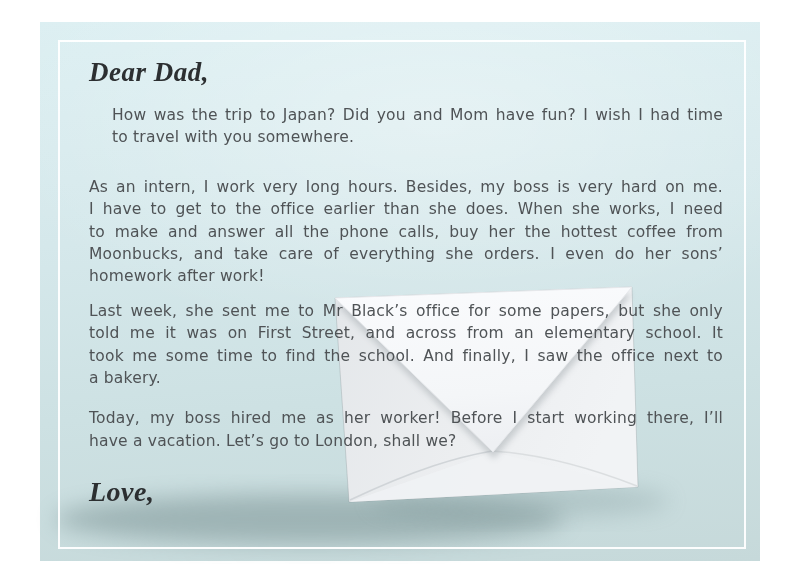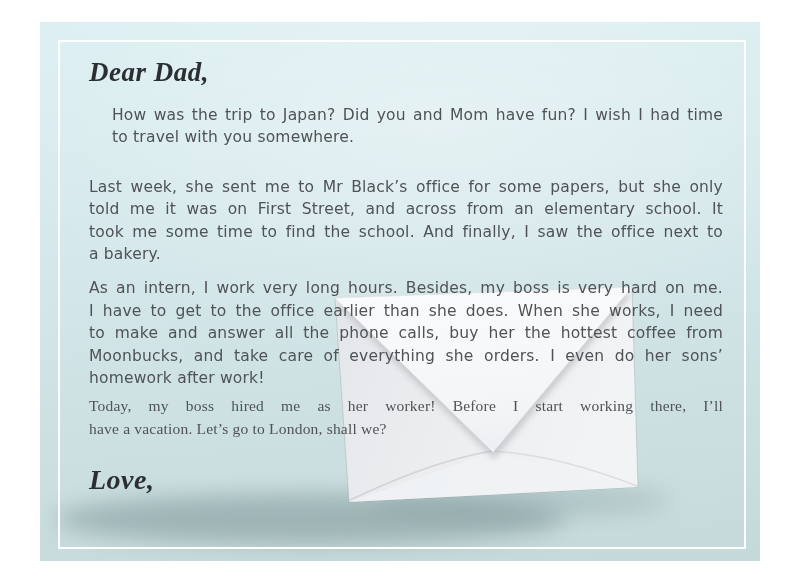--- a/index.html
+++ b/index.html
@@ -56,21 +56,21 @@
     font-size: 27px;
     line-height: 36px;
     color: #2c2f31;
     letter-spacing: 0.5px;
   }
   .paragraphs { display: block; }
   .para { display: block; }
   .para:nth-child(1) { margin-top: 14px; margin-left: 23px; }
   .para:nth-child(2) { margin-top: 27px; }
   .para:nth-child(3) { margin-top: 12px; }
-  .para:nth-child(4) { margin-top: 6px; font-family: Liberation Serif, serif; }
+  .para:nth-child(4) { margin-top: 18px; }
   .line {
     display: block;
     font-size: 15.5px;
     line-height: 22.4px;
     letter-spacing: 0.2px;
     white-space: normal;
     text-align: justify;
     text-align-last: justify;
   }
   .line.last { text-align: center; text-align-last: left; }
@@ -130,31 +130,31 @@
   </svg>
 
   <div class="letter">
     <div class="salutation">Dear Dad,</div>
     <div class="paragraphs">
         <div class="para">
           <div class="line">How was the trip to Japan? Did you and Mom have fun? I wish I had time</div>
           <div class="line last">to travel with you somewhere.</div>
         </div>
         <div class="para">
-          <div class="line">Last week, she sent me to Mr Black’s office for some papers, but she only</div>
-          <div class="line">told me it was on First Street, and across from an elementary school. It</div>
-          <div class="line">took me some time to find the school. And finally, I saw the office next to</div>
-          <div class="line last">a bakery.</div>
-        </div>
-        <div class="para">
           <div class="line">As an intern, I work very long hours. Besides, my boss is very hard on me.</div>
           <div class="line">I have to get to the office earlier than she does. When she works, I need</div>
           <div class="line">to make and answer all the phone calls, buy her the hottest coffee from</div>
           <div class="line">Moonbucks, and take care of everything she orders. I even do her sons’</div>
           <div class="line last">homework after work!</div>
+        </div>
+        <div class="para">
+          <div class="line">Last week, she sent me to Mr Black’s office for some papers, but she only</div>
+          <div class="line">told me it was on First Street, and across from an elementary school. It</div>
+          <div class="line">took me some time to find the school. And finally, I saw the office next to</div>
+          <div class="line last">a bakery.</div>
         </div>
         <div class="para">
           <div class="line">Today, my boss hired me as her worker! Before I start working there, I’ll</div>
           <div class="line last">have a vacation. Let’s go to London, shall we?</div>
         </div>
       </div>
     <div class="closing">Love,</div>
   </div>
 
   <div class="frame"></div>

